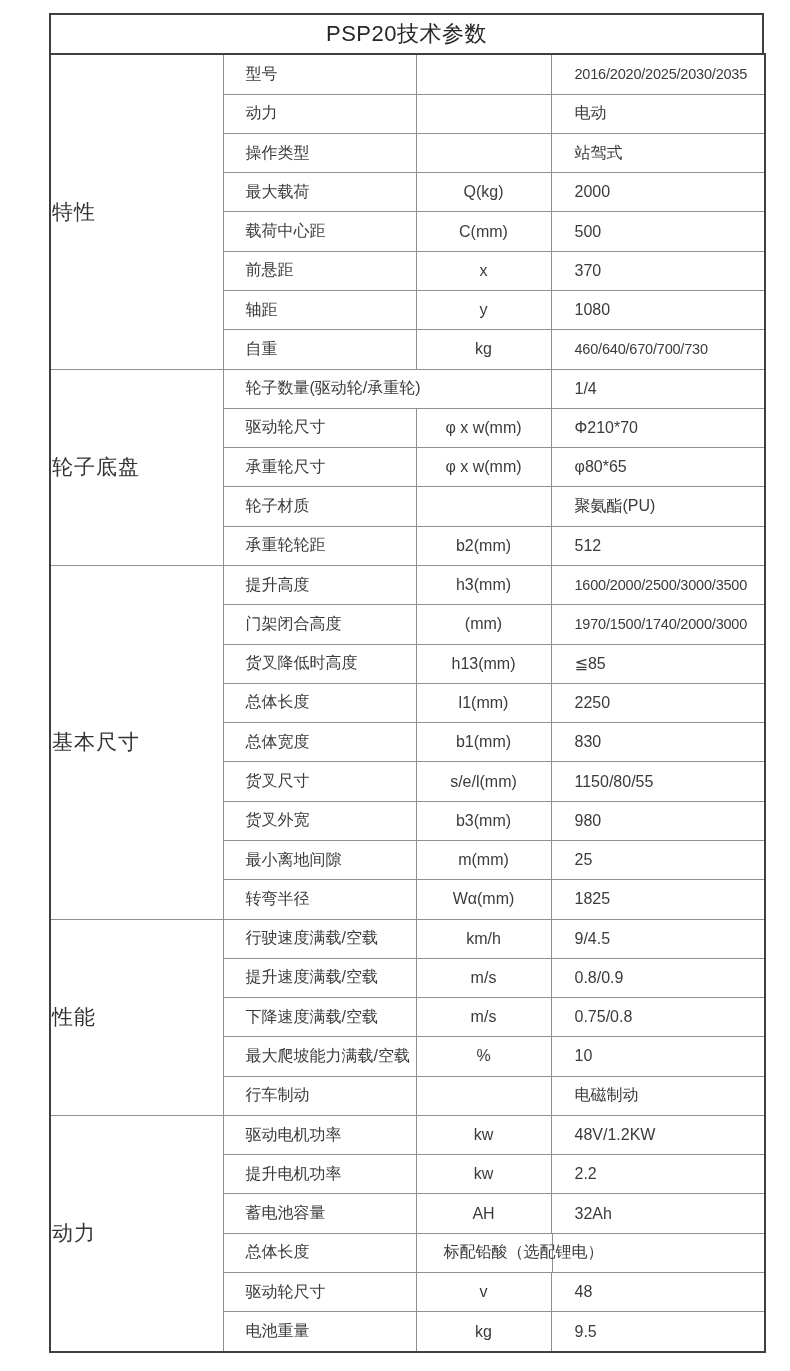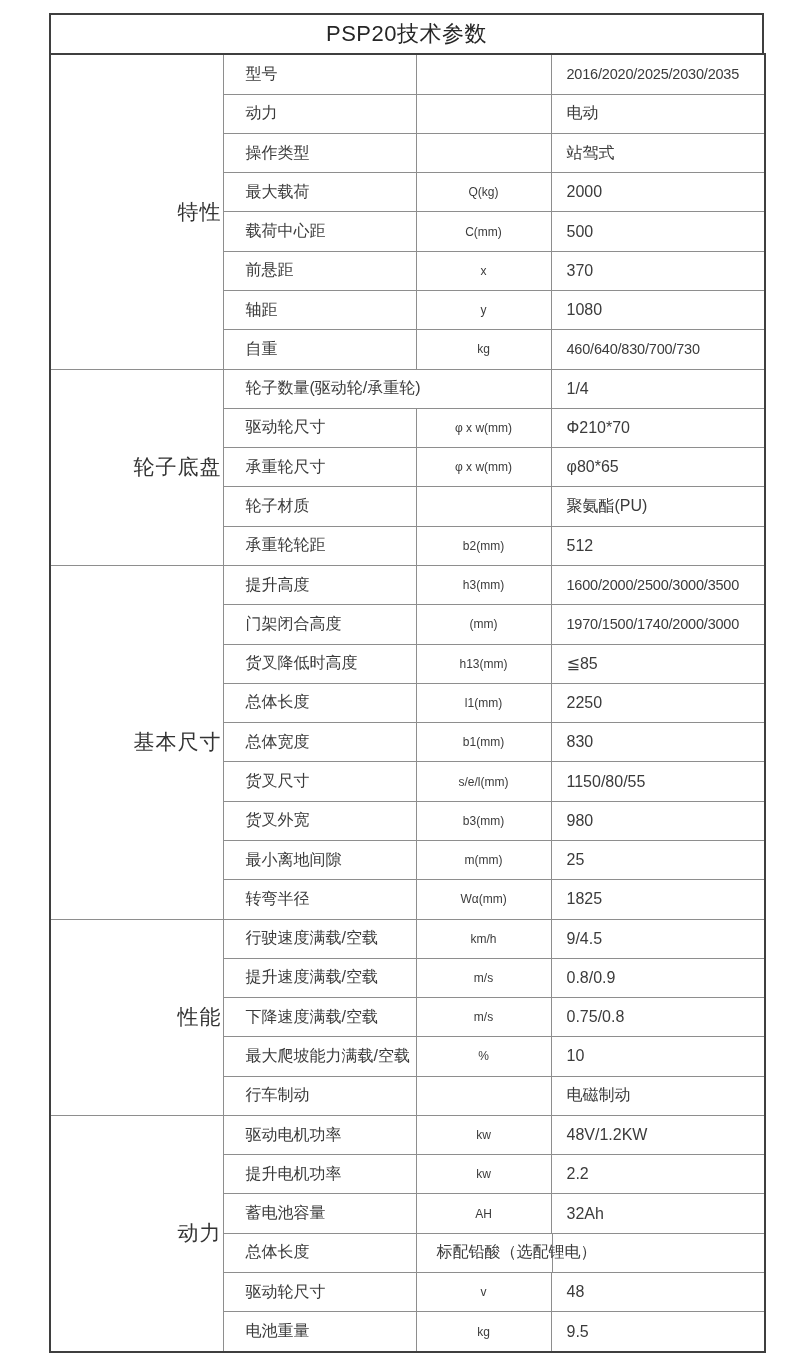--- a/index.html
+++ b/index.html
@@ -45,47 +45,47 @@
     table-layout: fixed;
     border: 2px solid #3f3f3f;
     background: #ffffff;
   }
   table.spec-table td {
     border: 1px solid #8e8e8e;
     vertical-align: middle;
     overflow: hidden;
   }
   td.section {
-    text-align: right;
+    text-align: left;
     font-size: 21px;
     letter-spacing: 1px;
     color: #333333;
   }
   td.label {
     padding-left: 22px;
     font-size: 16px;
     color: #3b3b3b;
   }
   td.unit {
     text-align: center;
-    font-size: 12px;
+    font-size: 16px;
     color: #3b3b3b;
   }
   td.value {
-    padding-left: 15px;
+    padding-left: 23px;
     font-size: 16px;
     color: #3b3b3b;
   }
   td.value.small {
     font-size: 14.5px;
     letter-spacing: -0.2px;
   }
   
   td.value.merged-uv {
-    padding-left: 20px;
+    padding-left: 27px;
     background-image: linear-gradient(#8e8e8e, #8e8e8e);
     background-size: 1px 100%;
     background-position: 135px 0;
     background-repeat: no-repeat;
   }
 </style>
 </head>
 <body>
 
 <div class="sheet">
@@ -131,21 +131,21 @@
             <td class="value">370</td>
           </tr>
           <tr>
             <td class="label">轴距</td>
             <td class="unit">y</td>
             <td class="value">1080</td>
           </tr>
           <tr>
             <td class="label">自重</td>
             <td class="unit">kg</td>
-            <td class="value small">460/640/830/700/730</td>
+            <td class="value small">460/640/670/700/730</td>
           </tr>
           <tr>
             <td class="section" rowspan="5">轮子底盘</td>
             <td class="label" colspan="2">轮子数量(驱动轮/承重轮)</td>
             <td class="value">1/4</td>
           </tr>
           <tr>
             <td class="label">驱动轮尺寸</td>
             <td class="unit">φ x w(mm)</td>
             <td class="value">Φ210*70</td>

